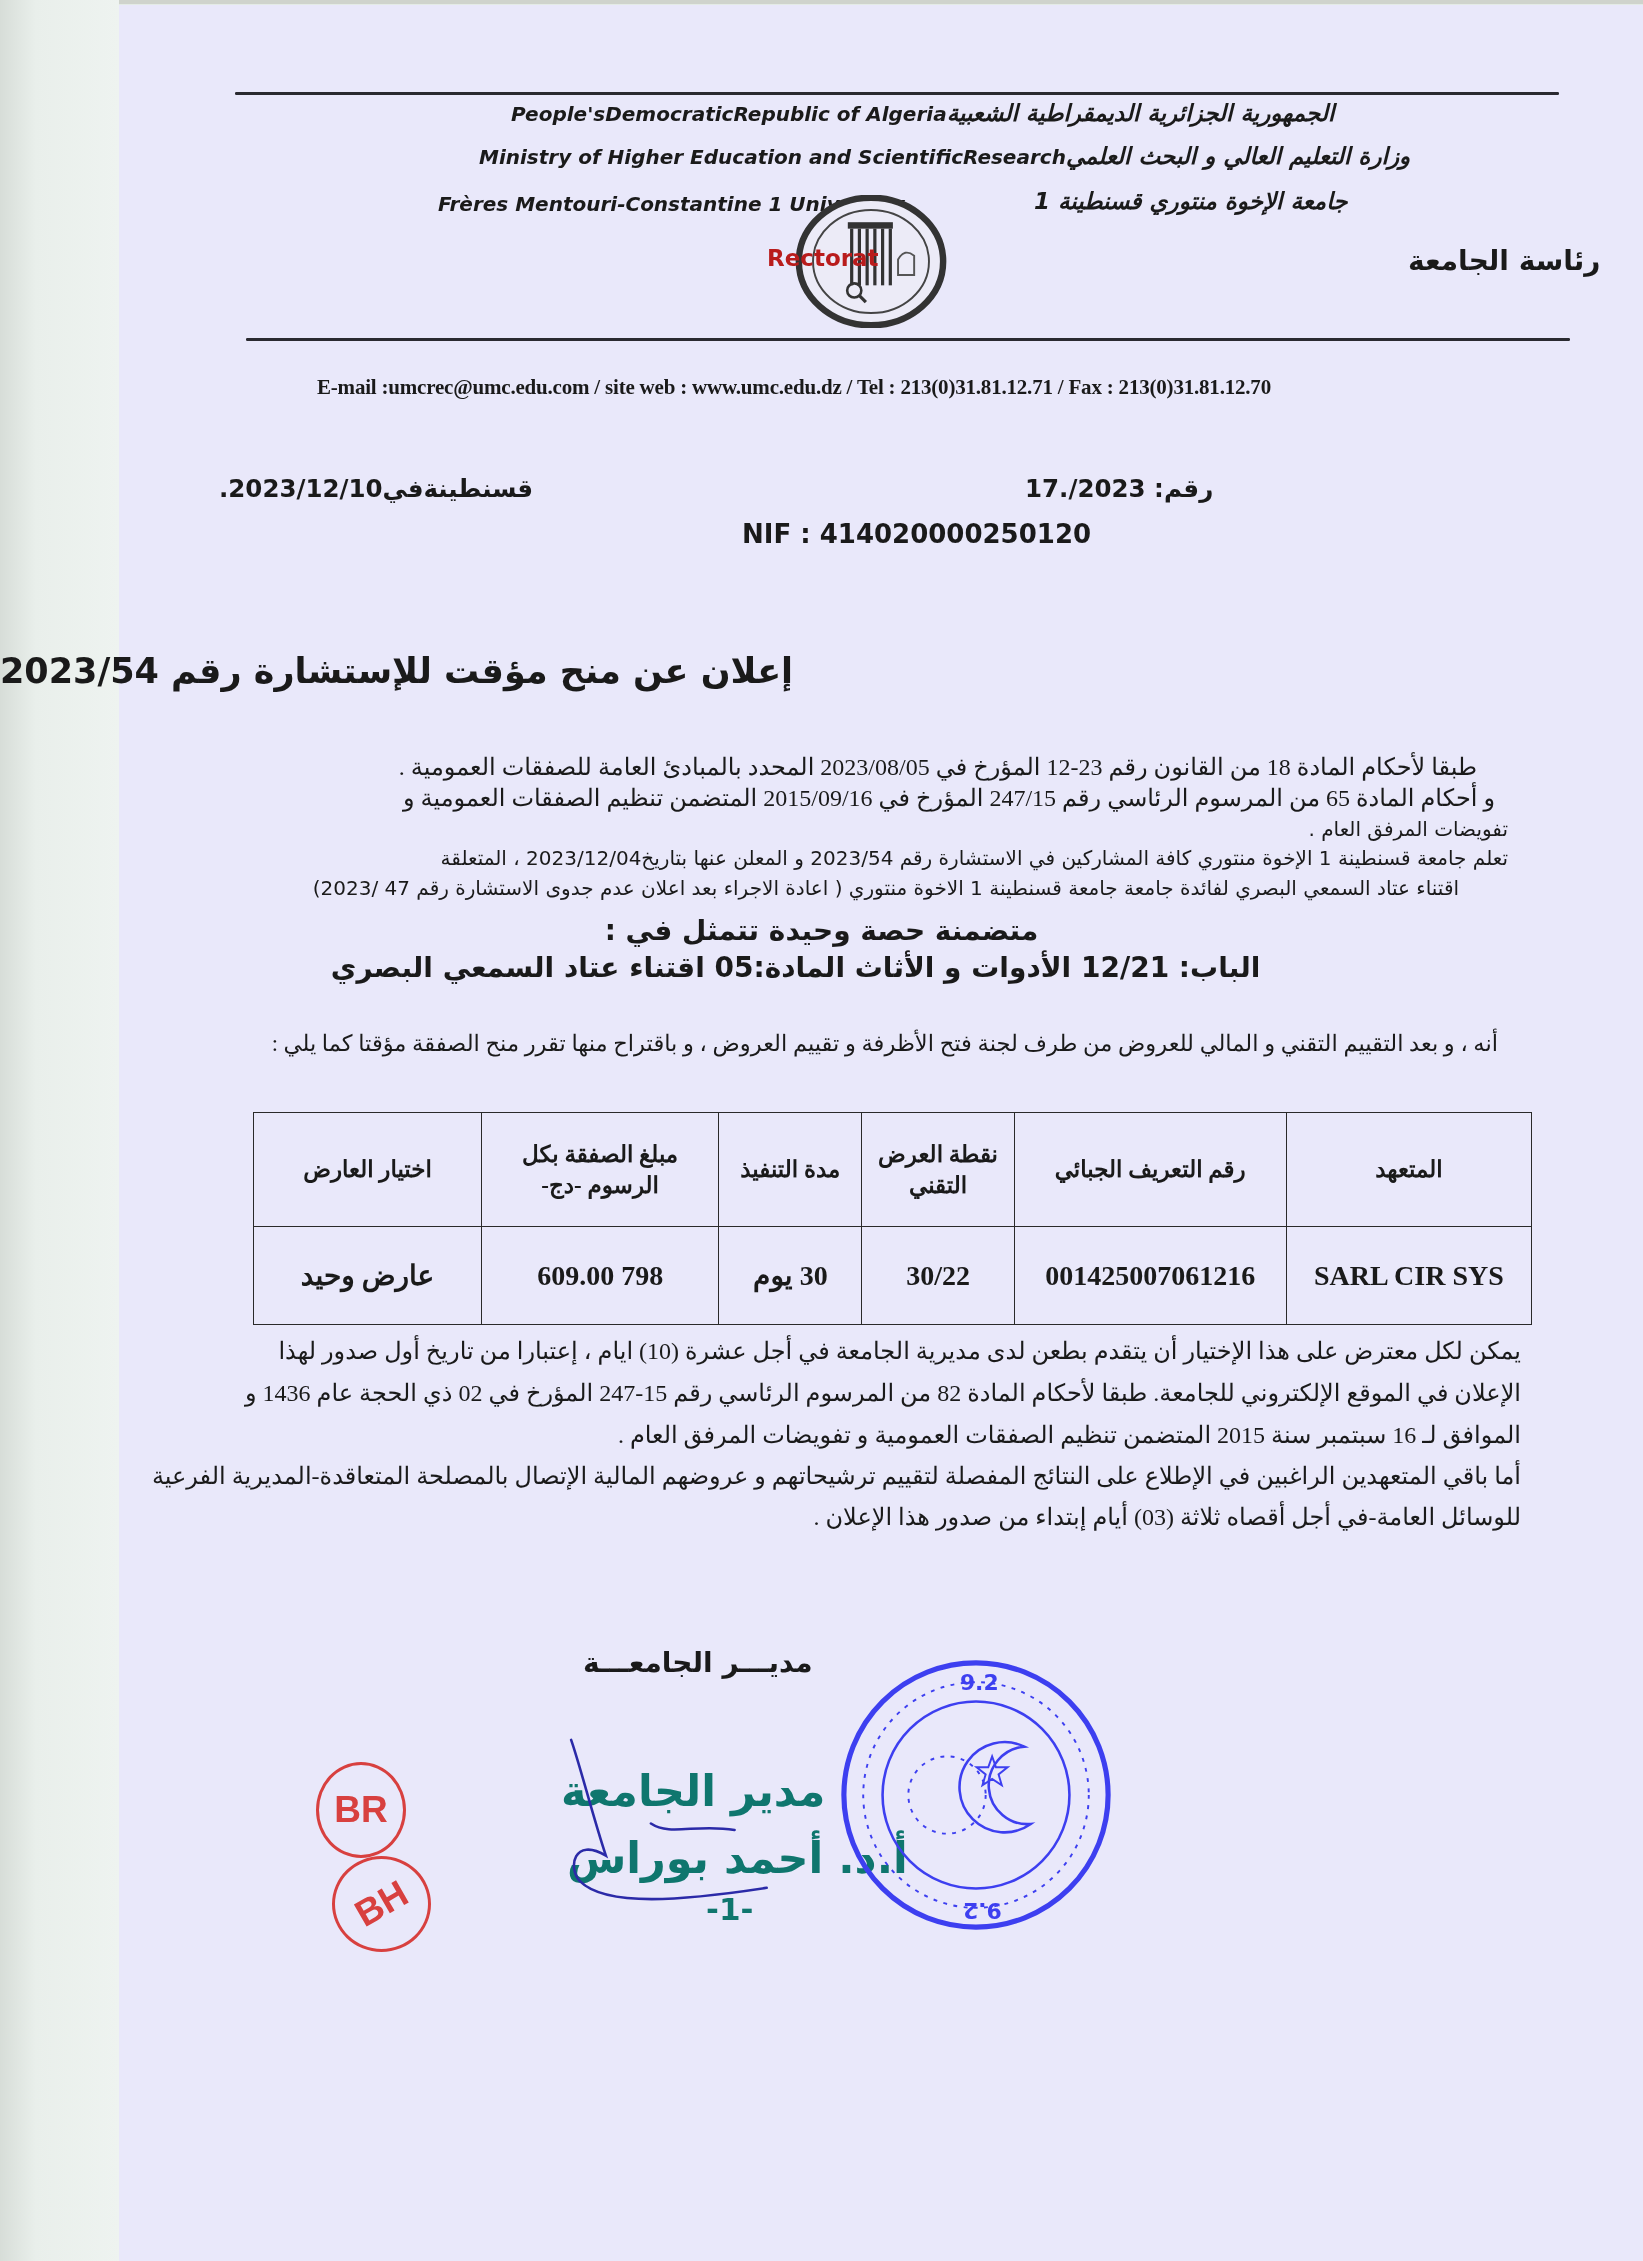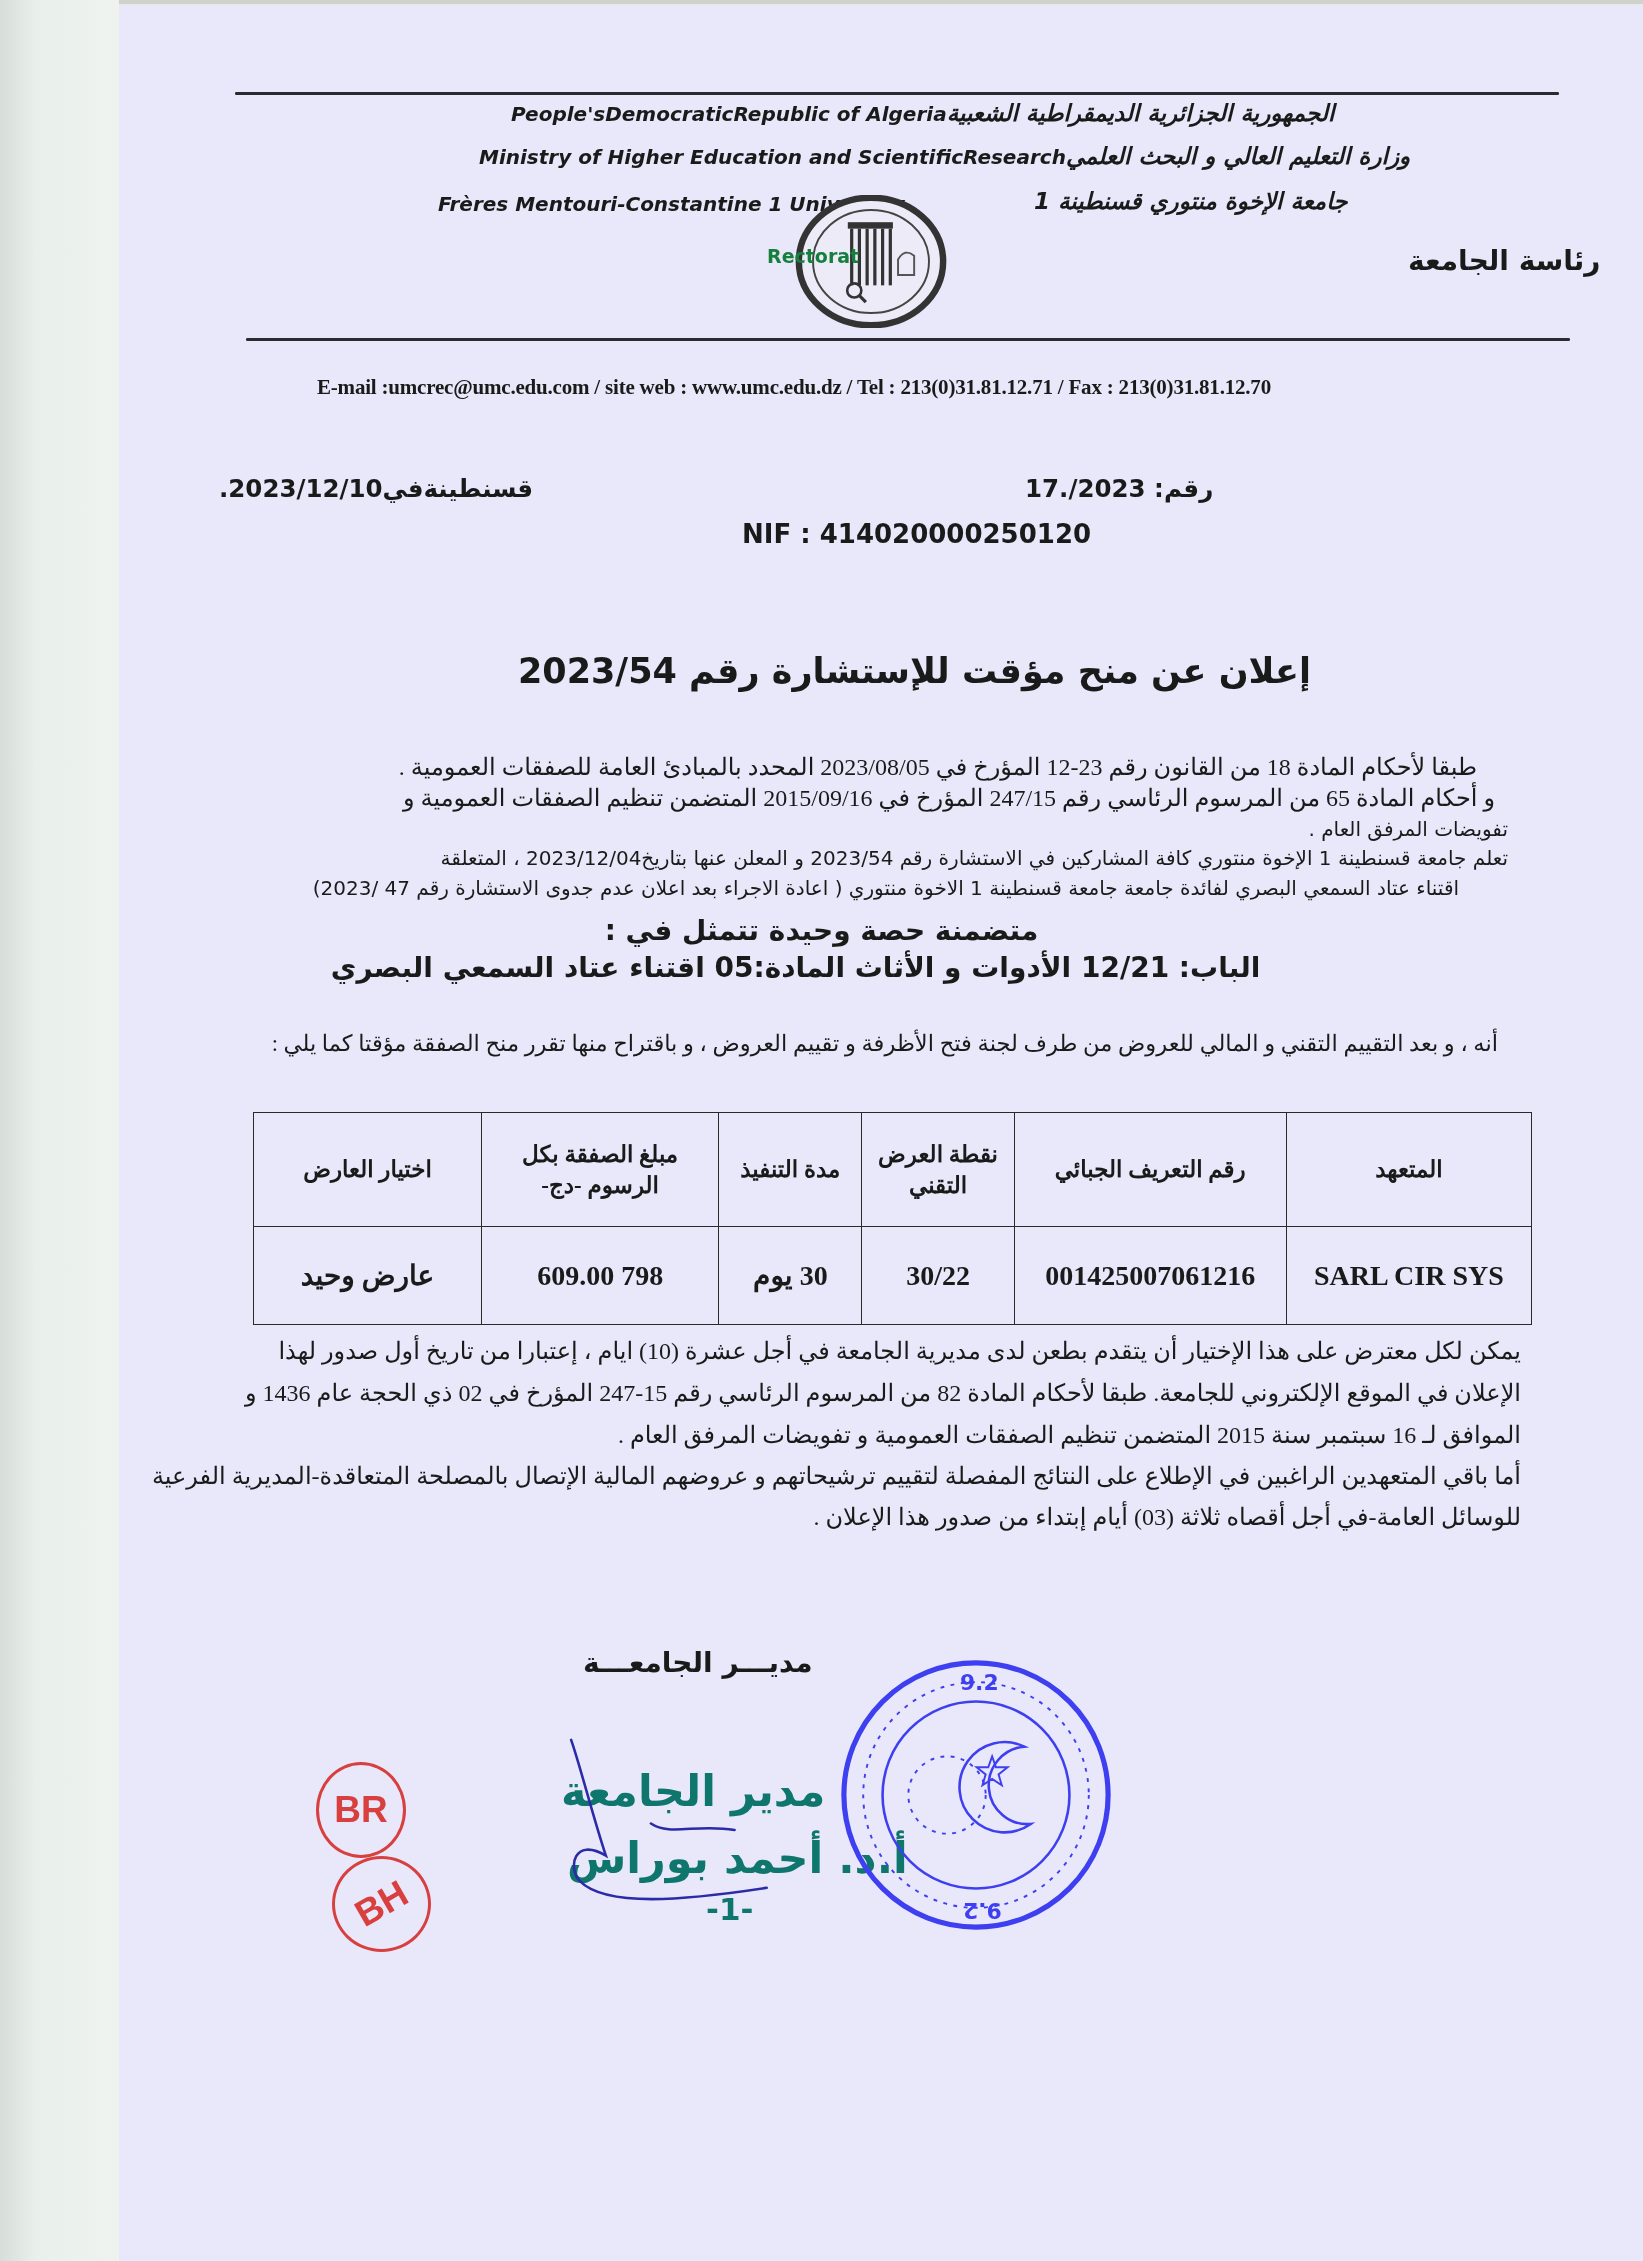--- a/index.html
+++ b/index.html
@@ -26,33 +26,33 @@
   .hdr-line { position: absolute; font-family: "DejaVu Sans", sans-serif; font-size: 20px; white-space: nowrap; }
   .hdr-line .en { font-weight: bold; }
   .hdr-it { font-style: italic; font-weight: bold; }
   .hdr-ar { font-weight: bold; font-size: 23px; }
   .rectorat-ar { font-size: 28px; font-weight: bold; }
 
   .logo {
     position: absolute; left: 795px; top: 195px; width: 152px; height: 133px;
   }
   .rectorat-en {
-    position: absolute; left: 767px; top: 245px; font-size: 19px; font-weight: bold; color: #15803d;
+    position: absolute; left: 767px; top: 245px; font-size: 23px; font-weight: bold; color: #b91c1c;
   }
 
   .contact {
     position: absolute; left: 317px; top: 375px; font-family: Liberation Serif, serif;
     font-size: 21px; font-weight: bold; white-space: nowrap; letter-spacing: -0.2px;
   }
 
   .ref { position: absolute; font-size: 24.5px; font-weight: bold; white-space: nowrap; }
   .nif { position: absolute; left: 742px; top: 519px; font-size: 26px; font-weight: bold; }
 
   .title {
-    position: absolute; left: 0; width: 1311px; top: 651px; text-align: right;
+    position: absolute; left: 0; width: 1311px; top: 651px; text-align: left;
     font-size: 35px; font-weight: bold; direction: rtl;
   }
 
   .para {
     position: absolute; right: 132px; direction: rtl; text-align: right;
     font-family: "Liberation Serif", serif; font-size: 24px; line-height: 28px;
     white-space: nowrap;
   }
   .para.sans { font-family: "DejaVu Sans", sans-serif; font-size: 20px; }
   .center-line {

